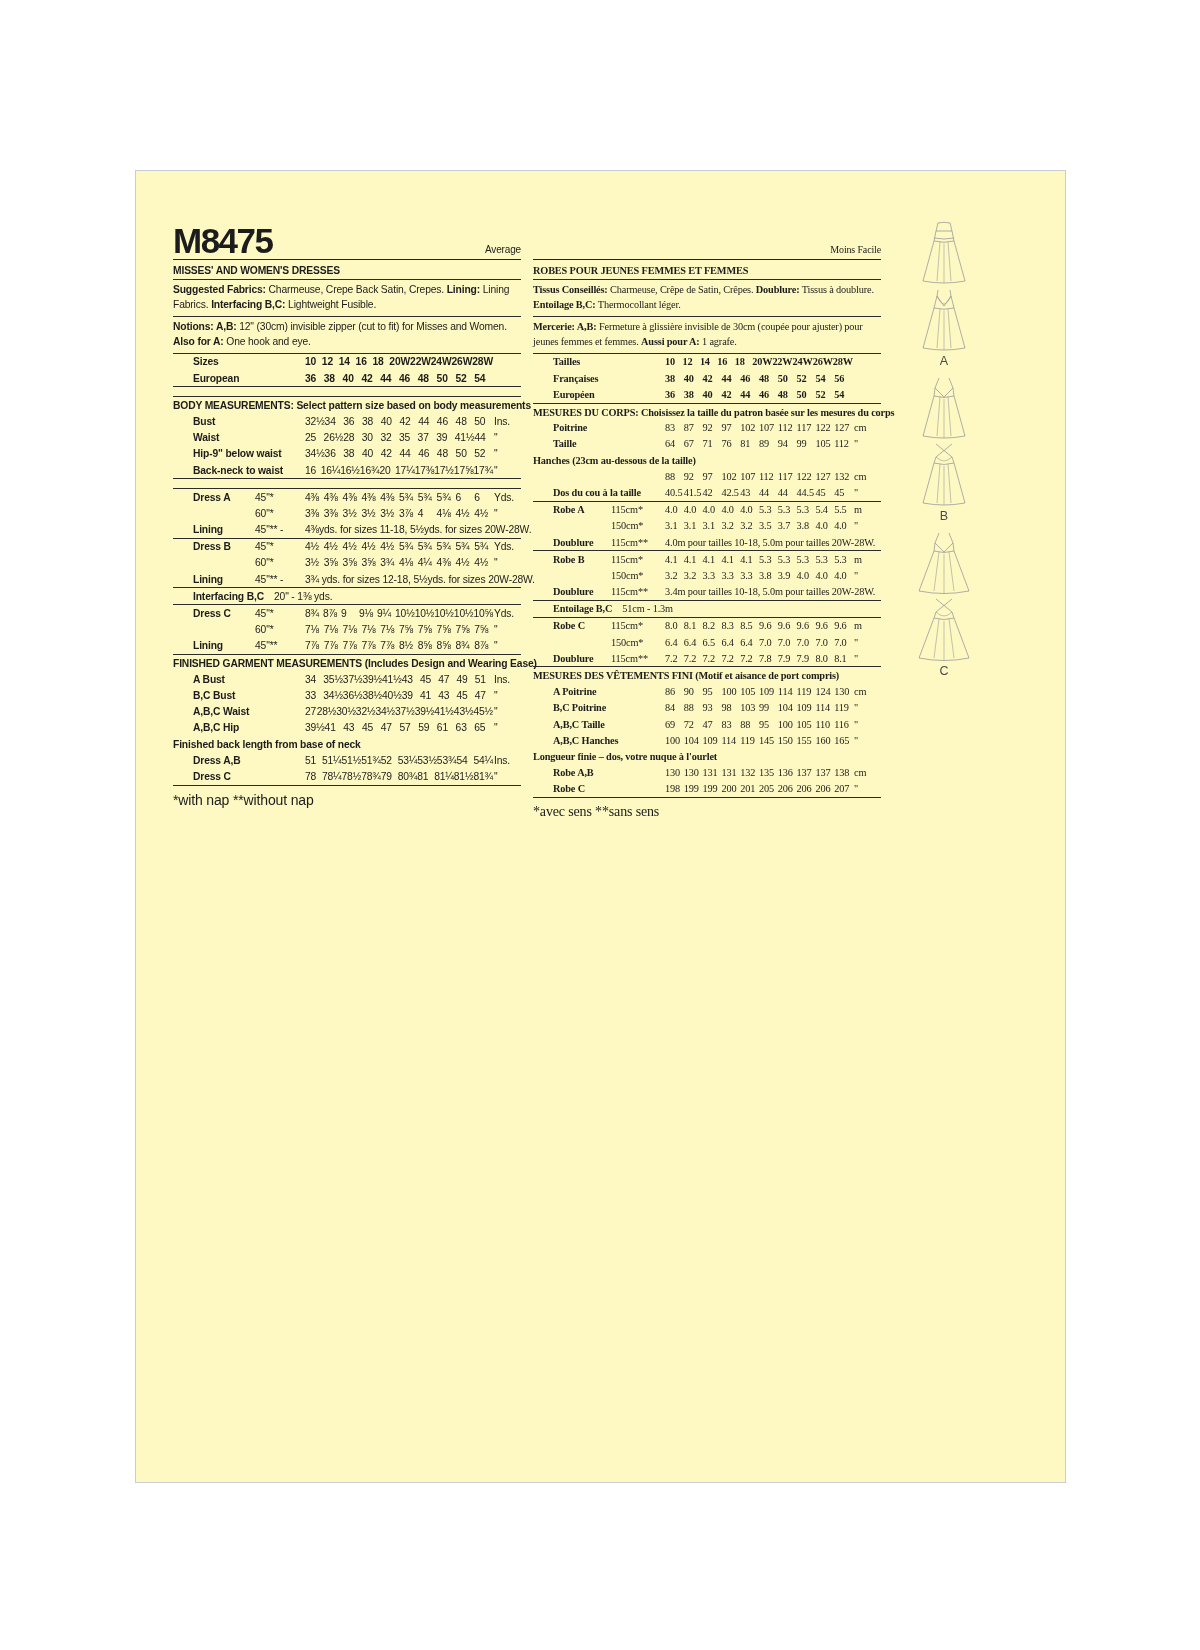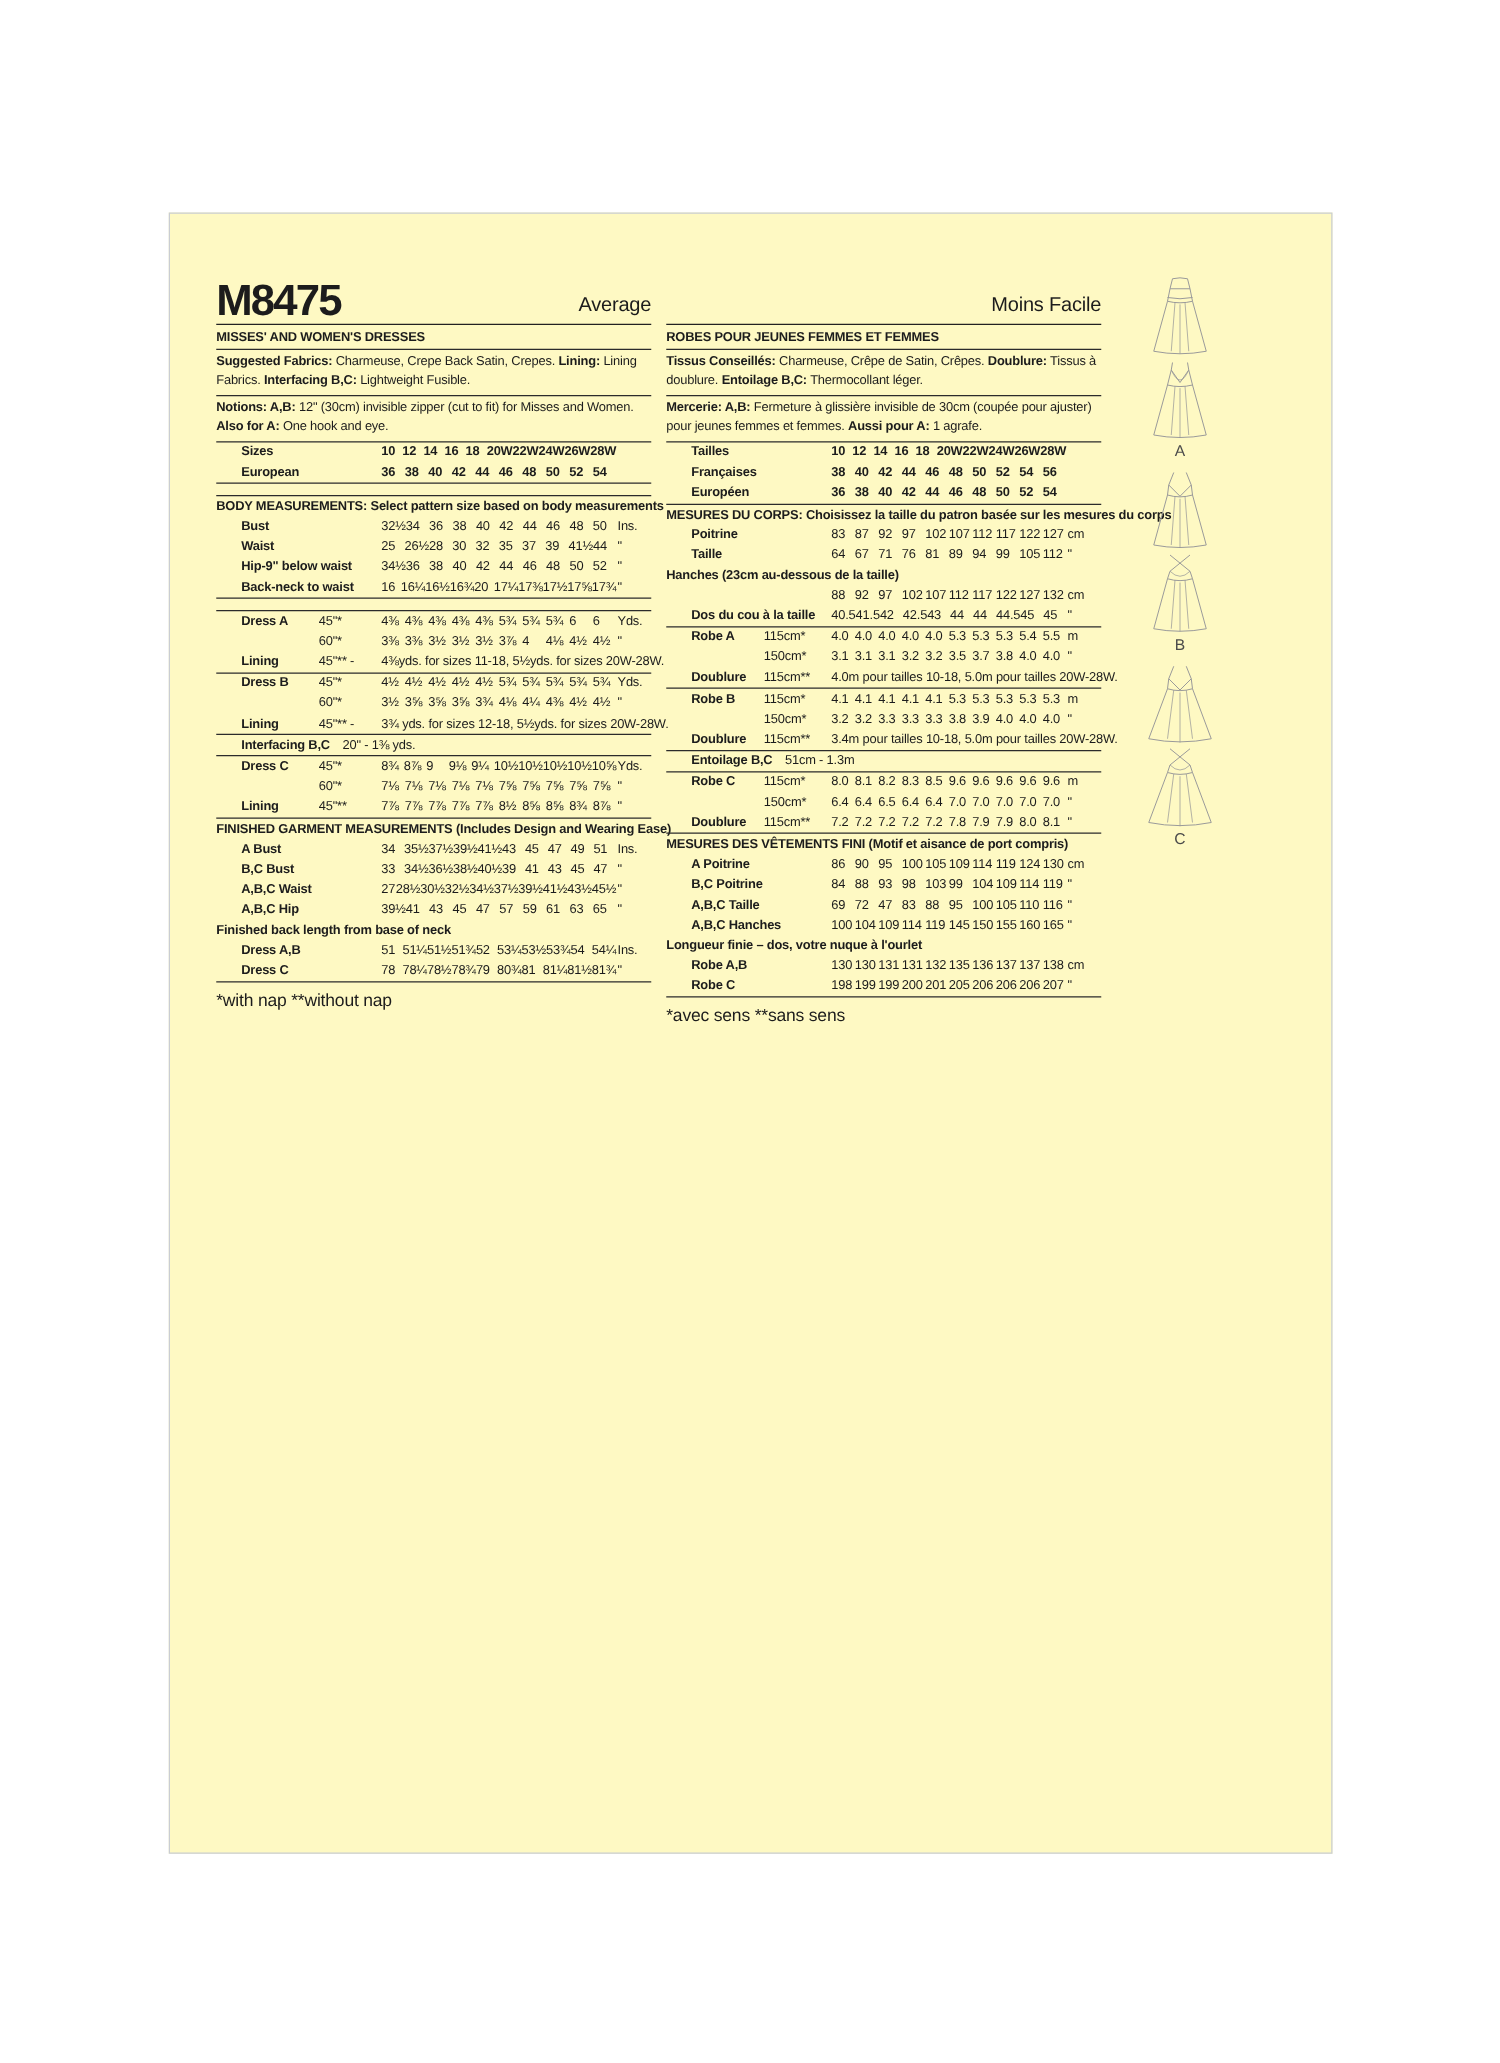--- a/index.html
+++ b/index.html
@@ -1,23 +1,23 @@
 <!DOCTYPE html>
 <html><head>
 <meta charset="utf-8">
 <style>
   html,body{margin:0;padding:0;background:#ffffff;}
   body{width:1200px;height:1650px;position:relative;font-family:"Liberation Sans",sans-serif;color:#1c1c1c;}
   .page{position:absolute;left:135px;top:170px;width:929px;height:1311px;border:1px solid #c9cdd3;background:#fef9c3;}
   .col{position:absolute;top:42px;width:348px;font-size:10.3px;letter-spacing:-0.15px;line-height:1.3;}
   .col.en{left:37px;}
-  .col.fr{left:397px;}
+  .col.fr{left:397px;font-family:Liberation Serif, serif;}
   .hdr{display:flex;justify-content:space-between;align-items:flex-end;border-bottom:1.6px solid #222;padding-bottom:3px;height:43px;}
   .code{font-size:35px;font-weight:bold;letter-spacing:-1.5px;line-height:0.85;}
-  .lvl{font-size:16px;}
+  .lvl{font-size:10px;}
   .ttl{font-weight:bold;padding:3.5px 0 2.5px;}
   .para{padding:2.5px 0 3.5px;line-height:1.45;}
   .b{font-weight:bold;}
   .rule{border-top:1.3px solid #2b2b2b;}
   .gap{height:9px;}
   .thead{font-weight:bold;padding:2px 0 1px;white-space:nowrap;}
   .row{display:flex;align-items:baseline;padding:1.4px 0;margin-left:20px;}
   .lbl{font-weight:bold;flex:none;width:112px;white-space:nowrap;}
   .lbl.half{width:62px;}
   .lbl.auto{width:auto;padding-right:10px;}

